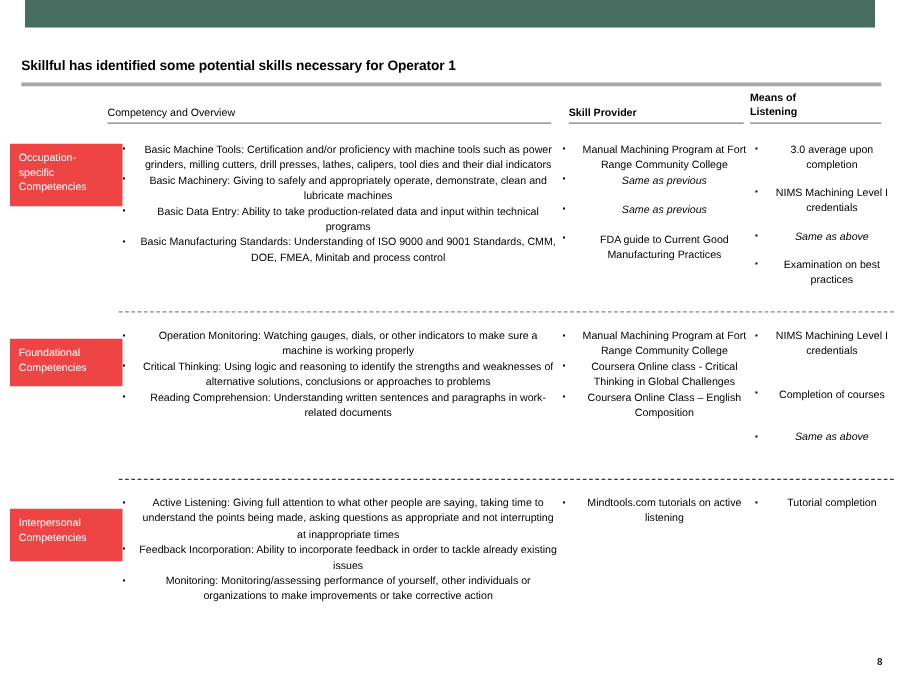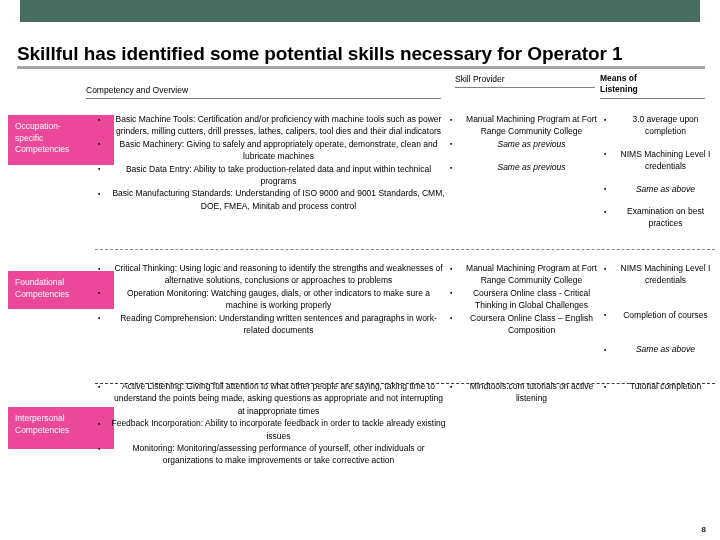--- a/index.html
+++ b/index.html
@@ -25,21 +25,21 @@
     height: 22px;
     background: #476c60;
   }
 
   
   .slide-title {
     position: absolute;
     left: 17px;
     top: 44px;
     width: 690px;
-    font-size: 19px;
+    font-size: 11px;
     font-weight: bold;
     letter-spacing: -0.1px;
     line-height: 19px;
     white-space: nowrap;
   }
   .title-rule {
     position: absolute;
     left: 17px;
     top: 66px;
     width: 688px;
@@ -63,23 +63,24 @@
   }
   #head-competency {
     left: 86px;
     top: 85px;
     width: 355px;
     height: 12px;
   }
   #head-competency .rule { width: 355px; }
   #head-provider {
     left: 455px;
-    top: 74px;
+    top: 85px;
     width: 140px;
     height: 12px;
+    font-weight: bold;
   }
   #head-provider .rule { width: 140px; }
   #head-means {
     left: 600px;
     top: 73px;
     width: 105px;
     height: 24px;
     font-weight: bold;
   }
   #head-means .rule { width: 105px; }
@@ -92,22 +93,22 @@
     height: 0;
     border-top: 1px dashed #555555;
   }
   #sep-1 { top: 249px; border-top-color: #7a8a86; }
   #sep-2 { top: 383px; border-top-color: #3b3b3b; }
 
   
   .cat-box {
     position: absolute;
     left: 8px;
-    width: 106px;
-    background: #ec4899;
+    width: 90px;
+    background: #ef4444;
     color: #ffffff;
     font-size: 8.5px;
     line-height: 11.5px;
     padding: 6px 6px 6px 7px;
     box-sizing: border-box;
   }
   #cat-1 { top: 115px; height: 50px; }
   #cat-2 { top: 271px; height: 38px; }
   #cat-3 { top: 407px; height: 42px; }
 
@@ -138,21 +139,21 @@
   .bullet-list li .txt { display: block; }
   .bullet-list li.italic .txt { font-style: italic; }
 
   .col-competency { left: 96px; width: 350px; }
   .col-provider   { left: 448px; width: 152px; }
   .col-means      { left: 602px; width: 112px; }
 
   
   #list-comp-1, #list-prov-1, #list-means-1 { top: 113px; }
   #list-comp-2, #list-prov-2, #list-means-2 { top: 262px; }
-  #list-comp-3, #list-prov-3, #list-means-3 { top: 380px; }
+  #list-comp-3, #list-prov-3, #list-means-3 { top: 396px; }
 
   
   .page-number {
     position: absolute;
     right: 14px;
     bottom: 6px;
     font-size: 8px;
     font-weight: bold;
     color: #1a1a1a;
   }
@@ -203,20 +204,23 @@
 <ul class="bullet-list col-provider" id="list-prov-1">
     <li>
       <span class="txt">Manual Machining Program at Fort Range Community College</span>
     </li>
     <li class="italic" style="margin-bottom: 11px;">
       <span class="txt">Same as previous</span>
     </li>
     <li class="italic" style="margin-bottom: 11px;">
       <span class="txt">Same as previous</span>
     </li>
+    <li>
+      <span class="txt">FDA guide to Current Good Manufacturing Practices</span>
+    </li>
   </ul>
 <ul class="bullet-list col-means" id="list-means-1">
     <li style="margin-bottom: 10px;">
       <span class="txt">3.0 average upon completion</span>
     </li>
     <li style="margin-bottom: 10px;">
       <span class="txt">NIMS Machining Level I credentials</span>
     </li>
     <li class="italic" style="margin-bottom: 10px;">
       <span class="txt">Same as above</span>
@@ -227,24 +231,24 @@
   </ul>
 
 <div class="dash-sep" id="sep-1"></div>
 
 <div class="cat-box" id="cat-2">
   <div>Foundational</div>
   <div>Competencies</div>
 </div>
 <ul class="bullet-list col-competency" id="list-comp-2">
     <li>
+      <span class="txt">Operation Monitoring: Watching gauges, dials, or other indicators to make sure a machine is working properly</span>
+    </li>
+    <li>
       <span class="txt">Critical Thinking: Using logic and reasoning to identify the strengths and weaknesses of alternative solutions, conclusions or approaches to problems</span>
-    </li>
-    <li>
-      <span class="txt">Operation Monitoring: Watching gauges, dials, or other indicators to make sure a machine is working properly</span>
     </li>
     <li>
       <span class="txt">Reading Comprehension: Understanding written sentences and paragraphs in work-related documents</span>
     </li>
   </ul>
 <ul class="bullet-list col-provider" id="list-prov-2">
     <li>
       <span class="txt">Manual Machining Program at Fort Range Community College</span>
     </li>
     <li>

